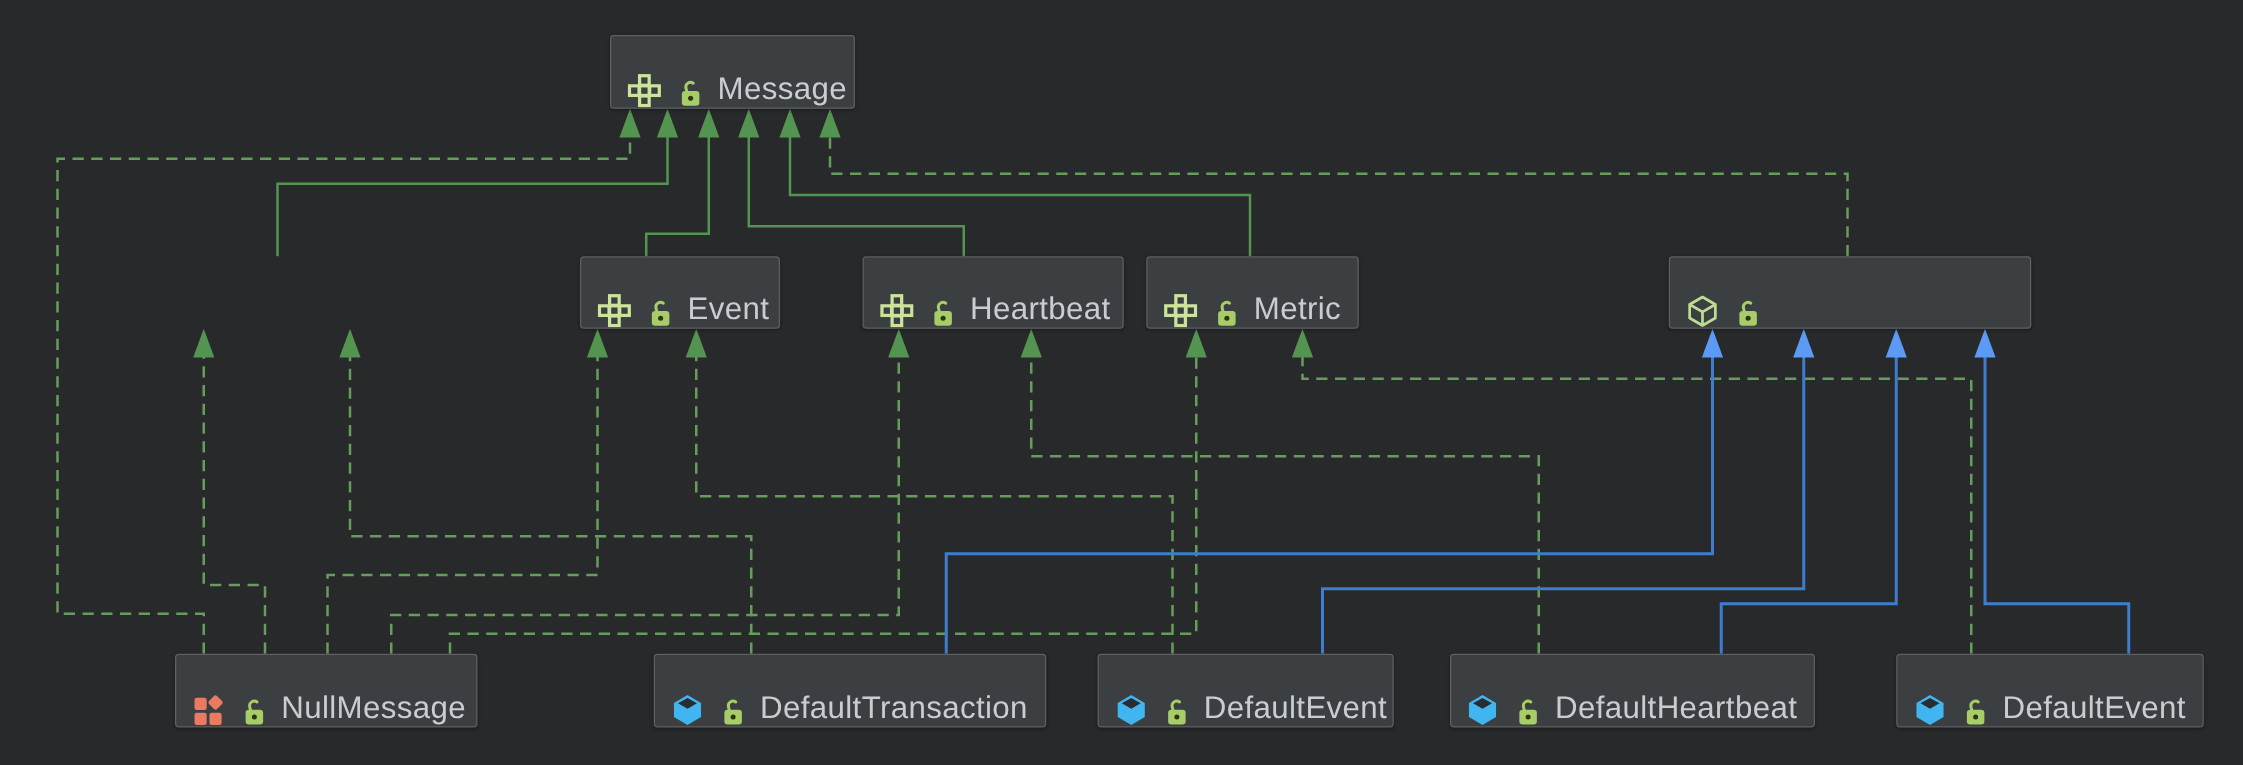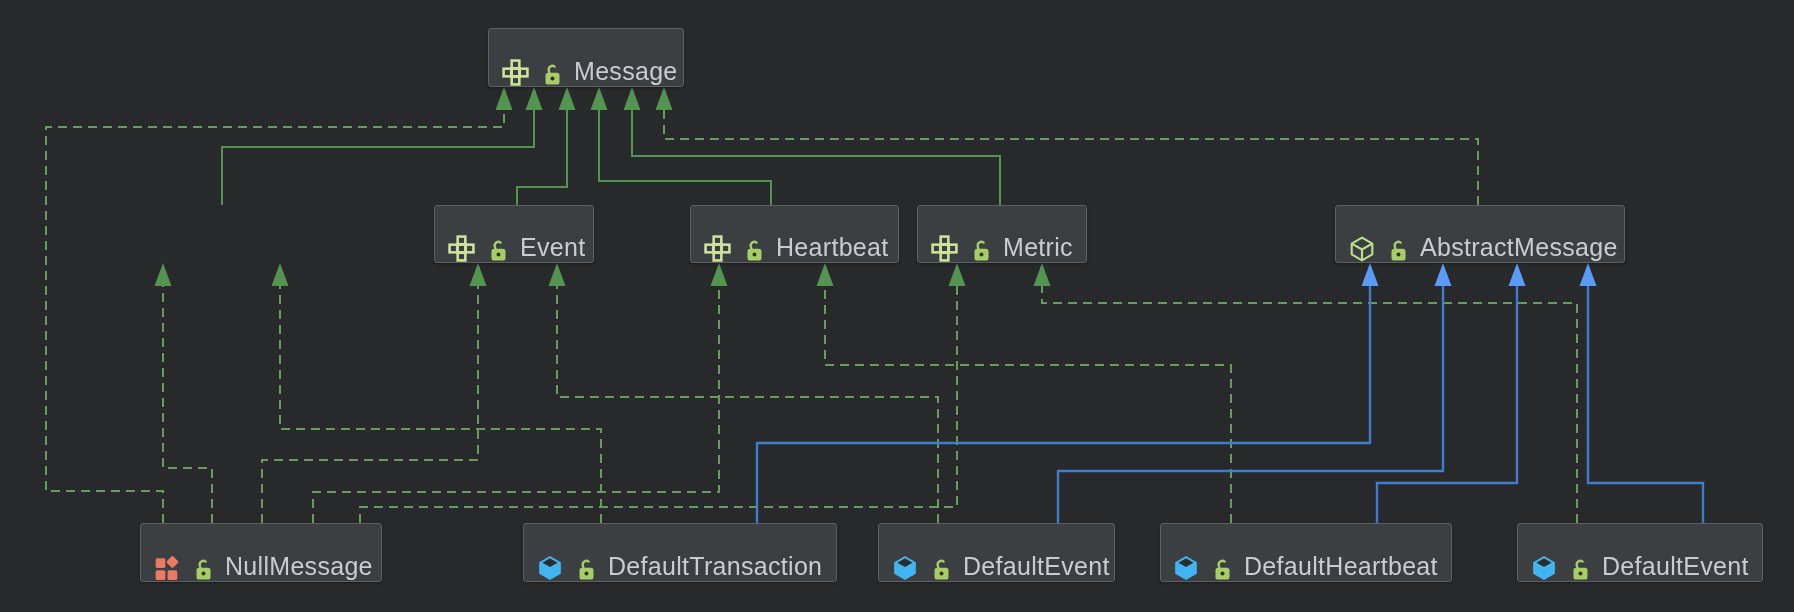--- a/index.html
+++ b/index.html
@@ -127,21 +127,21 @@
       </span>
     <span class="lock">
         <svg width="21" height="23" viewBox="0 0 24 26">
           <path d="M8,11.5 V7.4 A4.3,4.3 0 0 1 15.6,4.7" fill="none" stroke="#A6CD67" stroke-width="2.7" stroke-linecap="round" transform="rotate(-14 12 9)"></path>
           <rect x="4" y="11" width="16" height="13.5" rx="3" fill="#A6CD67"></rect>
           <circle cx="12" cy="17.6" r="2.3" fill="#30350F"></circle>
         </svg>
       </span>
     <span class="label">Message</span>
   </div>
-    <div class="node" style="left: 434px; top: 205px; width: 160px; height: 58px;">
+    <div class="node" style="left: 464px; top: 205px; width: 160px; height: 58px;">
     <span class="type-icon">
         <svg width="27" height="27" viewBox="0 0 24 24">
           <g fill="none" stroke="#CBE39B" stroke-width="2.3">
             <rect x="8.6" y="1.4" width="6.8" height="6.8"></rect>
             <rect x="1.4" y="8.6" width="6.8" height="6.8"></rect>
             <rect x="8.6" y="8.6" width="6.8" height="6.8"></rect>
             <rect x="15.8" y="8.6" width="6.8" height="6.8"></rect>
             <rect x="8.6" y="15.8" width="6.8" height="6.8"></rect>
           </g>
         </svg>
@@ -207,21 +207,20 @@
           </g>
         </svg>
       </span>
     <span class="lock">
         <svg width="21" height="23" viewBox="0 0 24 26">
           <path d="M8,11.5 V7.4 A4.3,4.3 0 0 1 15.6,4.7" fill="none" stroke="#A6CD67" stroke-width="2.7" stroke-linecap="round" transform="rotate(-14 12 9)"></path>
           <rect x="4" y="11" width="16" height="13.5" rx="3" fill="#A6CD67"></rect>
           <circle cx="12" cy="17.6" r="2.3" fill="#30350F"></circle>
         </svg>
       </span>
-    <span class="label">AbstractMessage</span>
   </div>
     <div class="node" style="left: 523px; top: 523px; width: 314px; height: 59px;">
     <span class="type-icon">
         <svg width="26" height="26" viewBox="0 0 24 24">
           <polygon points="12,1 22,6.8 22,17.2 12,23 2,17.2 2,6.8" fill="#41B5EF"></polygon>
           <polygon points="12,3.1 19,7.1 12,11.1 5,7.1" fill="#2A2D2F"></polygon>
         </svg>
       </span>
     <span class="lock">
         <svg width="21" height="23" viewBox="0 0 24 26">

